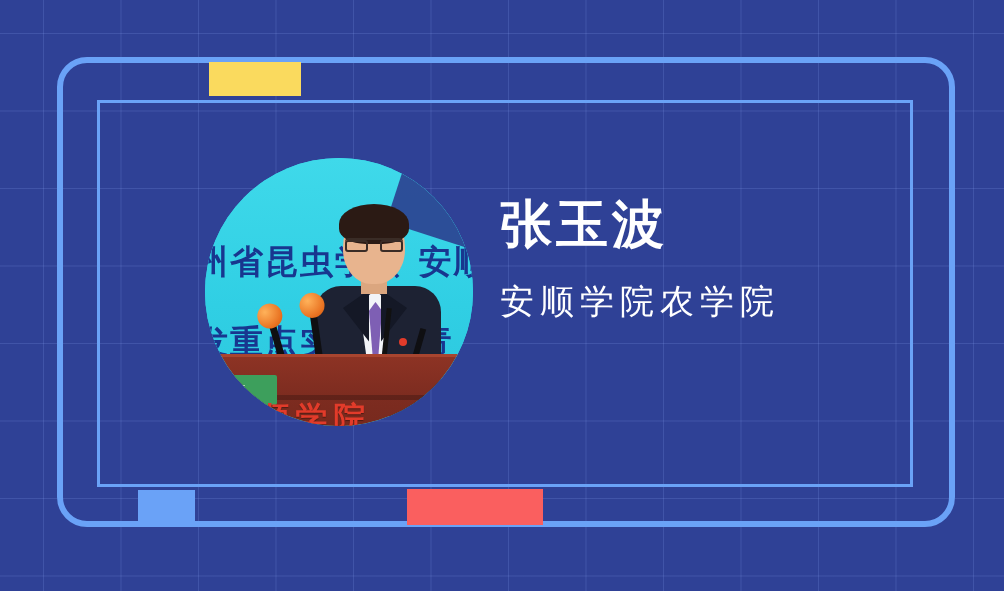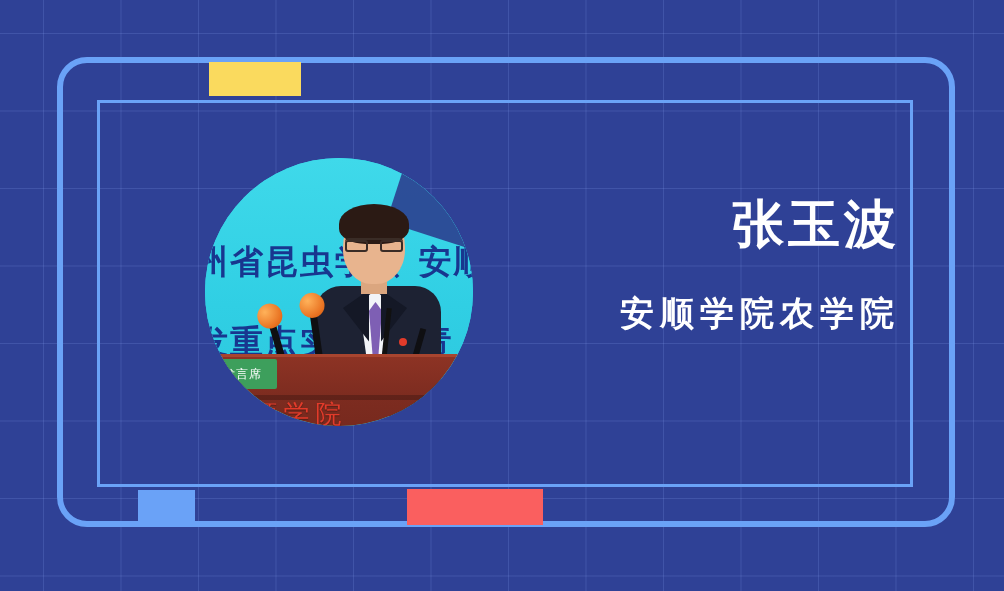--- a/index.html
+++ b/index.html
@@ -126,38 +126,38 @@
     top: 38px;
     width: 100%;
     height: 5px;
     background: rgba(0,0,0,0.22);
   }
   .ph-podium-text {
     position: absolute;
     left: 52px;
     top: 40px;
     color: #e23b2a;
-    font-size: 26px;
-    font-weight: normal;
+    font-size: 32px;
+    font-weight: bold;
     letter-spacing: 6px;
     white-space: nowrap;
     font-family: "DejaVu Sans", sans-serif;
     text-shadow: 0 1px 1px rgba(0,0,0,0.35);
   }
   .ph-sign {
     position: absolute;
     left: 40px;
-    top: 2px;
+    top: 18px;
     width: 70px;
     height: 30px;
     background: #3d9f5c;
     border-radius: 2px;
     display: flex;
     align-items: center;
-    justify-content: center;
+    justify-content: flex-start;
   }
   .ph-sign span {
     color: #ffffff;
     font-size: 12px;
     letter-spacing: 1px;
     font-family: "DejaVu Sans", sans-serif;
   }
   
   .ph-person { position: absolute; left: 108px; top: 52px; width: 130px; height: 200px; }
   .ph-head {
@@ -219,37 +219,37 @@
   .ph-stand {
     position: absolute; left: 176px; top: 150px; width: 5px; height: 110px;
     background: #111; transform: rotate(6deg);
   }
   
   .text-col {
     position: absolute;
     left: 500px;
     top: 160px;
     width: 400px;
-    text-align: right;
+    text-align: left;
     color: #ffffff;
   }
   .person-name {
     font-size: 52px;
     font-weight: bold;
     letter-spacing: 4px;
     line-height: 1.1;
     font-family: "DejaVu Sans", sans-serif;
     margin: 36px 0 0 0;
   }
   .person-title {
     font-size: 34px;
-    font-weight: bold;
+    font-weight: normal;
     letter-spacing: 6px;
     line-height: 1.45;
-    margin: 36px 0 0 0;
+    margin: 24px 0 0 0;
     font-family: "DejaVu Sans", sans-serif;
   }
   .person-title .t-line { display: block; }
 </style>
 </head>
 <body>
 
 <div class="stage">
 
   <div class="grid"></div>

